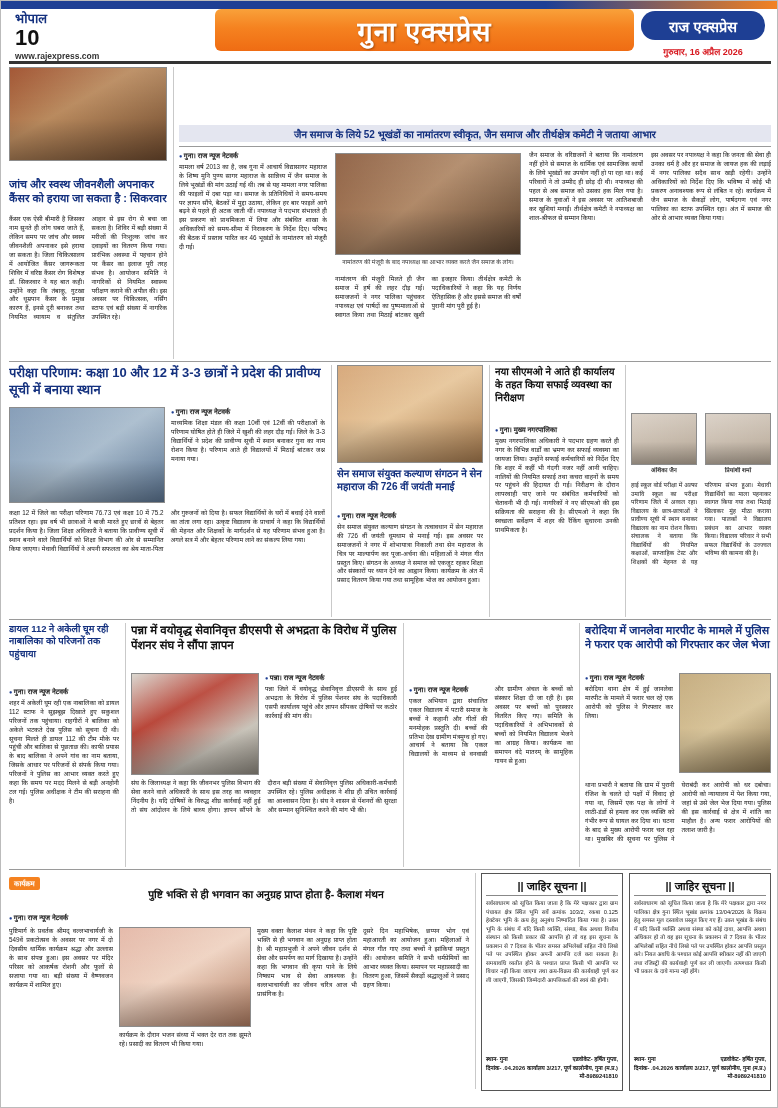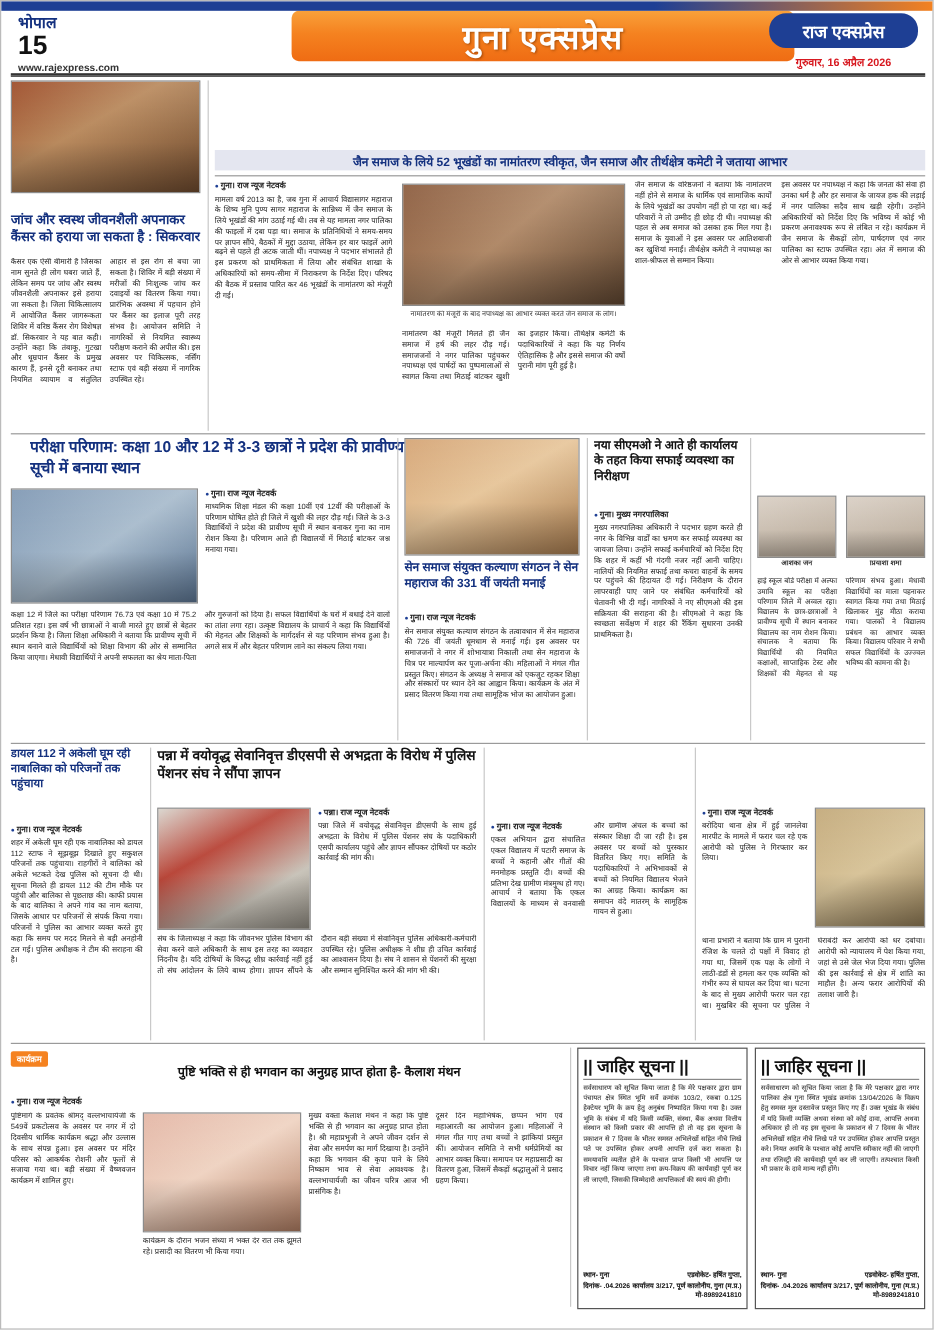--- a/index.html
+++ b/index.html
@@ -17,46 +17,46 @@
   .photo{position:absolute;overflow:hidden;border:1px solid #8c8c8c;}
   .photo::after{content:"";position:absolute;inset:0;background:linear-gradient(rgba(255,255,255,.08) 0%,transparent 55%,rgba(0,0,0,.28) 100%);}
   .cap{font-size:6px;line-height:1.3;text-align:center;color:#333;overflow:hidden;}
   .hline{position:absolute;height:1px;background:#9a9a9a;}
   .vline{position:absolute;width:1px;background:#c9c9c9;}
   .masthead{background:linear-gradient(180deg,#f9a13a 0%,#f58220 45%,#ef6c13 100%);border-radius:6px;color:#fff;font-weight:bold;font-size:27px;display:flex;align-items:center;justify-content:center;text-shadow:1px 1px 2px rgba(120,50,0,.6);letter-spacing:1px;}
   .brandbox{background:#1e3f94;border-radius:14px;color:#fff;font-weight:bold;font-size:14.5px;display:flex;align-items:center;justify-content:center;}
   .subheadbar{background:#e4e6f0;color:#14317f;font-weight:bold;font-size:10px;display:flex;align-items:center;justify-content:center;overflow:hidden;}
   .kicker{background:#f58220;color:#fff;font-weight:bold;font-size:7px;padding:2px 5px;border-radius:2px;display:inline-block;}
   .notice{position:absolute;border:1px solid #555;padding:4px;overflow:hidden;}
-  .ntitle{text-align:left;font-weight:bold;font-size:14px;color:#111;border-bottom:1px solid #888;padding-bottom:2px;margin-bottom:3px;}
+  .ntitle{text-align:center;font-weight:bold;font-size:11px;color:#111;border-bottom:1px solid #888;padding-bottom:2px;margin-bottom:3px;}
   .nbody{font-size:5.7px;line-height:1.5;text-align:justify;color:#1a1a1a;overflow:hidden;height:152px;}
   .nfoot{display:flex;justify-content:space-between;margin-top:4px;font-size:5.7px;font-weight:bold;color:#111;line-height:1.5;}
   .nfoot .r{text-align:right;}
   .ph-cancer{background:linear-gradient(150deg,#9c4a26 0%,#b98a5e 40%,#6e4a2e 100%);}
   .ph-lead{background:linear-gradient(140deg,#8a5a3c 0%,#b08968 45%,#5f4631 100%);}
   .ph-lab{background:linear-gradient(145deg,#7e97b3 0%,#a9bccd 50%,#5c7592 100%);}
   .ph-sen{background:linear-gradient(150deg,#d4a373 0%,#e7c69b 45%,#a87c4f 100%);}
   .ph-pension{background:linear-gradient(150deg,#d8d4cc 0%,#b9473a 35%,#c9c4ba 70%,#8f8a80 100%);}
   .ph-arrest{background:linear-gradient(150deg,#c2a878 0%,#d8c49a 50%,#8f7a55 100%);}
   .ph-student{background:linear-gradient(160deg,#d9cfc4 0%,#b8aa99 100%);}
   .ph-vallabh{background:linear-gradient(150deg,#e3b5a4 0%,#efd3c2 45%,#b07d62 100%);}
   .footer-strip{position:absolute;left:0;top:1100;width:778px;height:8px;background:linear-gradient(90deg,#1e3f94 70%,#f58220 100%);}
 </style>
 </head>
 <body>
 
 <div class="page">
 
   <div class="abs" style="left:14px;top:8px;width:80px;">
     <div style="font-size:13px;font-weight:bold;color:#14317f;">भोपाल</div>
-    <div style="font-size:22px;font-weight:bold;color:#111;line-height:1;">15</div>
+    <div style="font-size:22px;font-weight:bold;color:#111;line-height:1;">10</div>
   </div>
   <div class="abs" style="left:14px;top:50px;font-size:8.5px;font-weight:bold;color:#333;">www.rajexpress.com</div>
 
-  <div class="abs masthead" style="left:214px;top:8px;width:419px;height:42px;margin-left:28px;">गुना एक्सप्रेस</div>
+  <div class="abs masthead" style="left:214px;top:8px;width:419px;height:42px;">गुना एक्सप्रेस</div>
 
   <div class="abs brandbox" style="left:640px;top:10px;width:124px;height:29px;">राज एक्सप्रेस</div>
   <div class="abs" style="left:640px;top:44px;width:124px;text-align:center;font-size:9px;font-weight:bold;color:#d71920;">गुरुवार, 16 अप्रैल 2026</div>
 
   <div class="abs" style="left:8px;top:60px;width:762px;height:3px;border-top:2px solid #333;border-bottom:1px solid #333;"></div>
 
   <div class="abs photo ph-cancer" style="left:8px;top:66px;width:158px;height:94px;"></div>
   <div class="abs hl navy" style="left:8px;top:176px;width:158px;height:46px;font-size:11px;">जांच और स्वस्थ जीवनशैली अपनाकर कैंसर को हराया जा सकता है : सिकरवार</div>
   <div class="abs bt c2" style="left:8px;top:214px;width:158px;height:144px;">कैंसर एक ऐसी बीमारी है जिसका नाम सुनते ही लोग घबरा जाते हैं, लेकिन समय पर जांच और स्वस्थ जीवनशैली अपनाकर इसे हराया जा सकता है। जिला चिकित्सालय में आयोजित कैंसर जागरूकता शिविर में वरिष्ठ कैंसर रोग विशेषज्ञ डॉ. सिकरवार ने यह बात कही। उन्होंने कहा कि तंबाकू, गुटखा और धूम्रपान कैंसर के प्रमुख कारण हैं, इनसे दूरी बनाकर तथा नियमित व्यायाम व संतुलित आहार से इस रोग से बचा जा सकता है। शिविर में बड़ी संख्या में मरीजों की निःशुल्क जांच कर दवाइयों का वितरण किया गया। प्रारंभिक अवस्था में पहचान होने पर कैंसर का इलाज पूरी तरह संभव है। आयोजन समिति ने नागरिकों से नियमित स्वास्थ्य परीक्षण कराने की अपील की। इस अवसर पर चिकित्सक, नर्सिंग स्टाफ एवं बड़ी संख्या में नागरिक उपस्थित रहे।</div>
 
@@ -70,32 +70,32 @@
     <span>मामला वर्ष 2013 का है, जब गुना में आचार्य विद्यासागर महाराज के शिष्य मुनि पुण्य सागर महाराज के सान्निध्य में जैन समाज के लिये भूखंडों की मांग उठाई गई थी। तब से यह मामला नगर पालिका की फाइलों में दबा पड़ा था। समाज के प्रतिनिधियों ने समय-समय पर ज्ञापन सौंपे, बैठकों में मुद्दा उठाया, लेकिन हर बार फाइलें आगे बढ़ने से पहले ही अटक जाती थीं। नपाध्यक्ष ने पदभार संभालते ही इस प्रकरण को प्राथमिकता में लिया और संबंधित शाखा के अधिकारियों को समय-सीमा में निराकरण के निर्देश दिए। परिषद की बैठक में प्रस्ताव पारित कर 46 भूखंडों के नामांतरण को मंजूरी दी गई।</span>
   </div>
   <div class="abs photo ph-lead" style="left:334px;top:152px;width:186px;height:102px;"></div>
   <div class="abs cap" style="left:334px;top:258px;width:186px;height:14px;">नामांतरण की मंजूरी के बाद नपाध्यक्ष का आभार व्यक्त करते जैन समाज के लोग।</div>
   <div class="abs bt c2" style="left:334px;top:274px;width:186px;height:84px;">नामांतरण की मंजूरी मिलते ही जैन समाज में हर्ष की लहर दौड़ गई। समाजजनों ने नगर पालिका पहुंचकर नपाध्यक्ष एवं पार्षदों का पुष्पमालाओं से स्वागत किया तथा मिठाई बांटकर खुशी का इजहार किया। तीर्थक्षेत्र कमेटी के पदाधिकारियों ने कहा कि यह निर्णय ऐतिहासिक है और इससे समाज की वर्षों पुरानी मांग पूरी हुई है।</div>
   <div class="abs bt" style="left:528px;top:150px;width:114px;height:208px;">जैन समाज के वरिष्ठजनों ने बताया कि नामांतरण नहीं होने से समाज के धार्मिक एवं सामाजिक कार्यों के लिये भूखंडों का उपयोग नहीं हो पा रहा था। कई परिवारों ने तो उम्मीद ही छोड़ दी थी। नपाध्यक्ष की पहल से अब समाज को उसका हक मिल गया है। समाज के युवाओं ने इस अवसर पर आतिशबाजी कर खुशियां मनाईं। तीर्थक्षेत्र कमेटी ने नपाध्यक्ष का शाल-श्रीफल से सम्मान किया।</div>
   <div class="abs bt" style="left:650px;top:150px;width:120px;height:208px;">इस अवसर पर नपाध्यक्ष ने कहा कि जनता की सेवा ही उनका धर्म है और हर समाज के जायज हक की लड़ाई में नगर पालिका सदैव साथ खड़ी रहेगी। उन्होंने अधिकारियों को निर्देश दिए कि भविष्य में कोई भी प्रकरण अनावश्यक रूप से लंबित न रहे। कार्यक्रम में जैन समाज के सैकड़ों लोग, पार्षदगण एवं नगर पालिका का स्टाफ उपस्थित रहा। अंत में समाज की ओर से आभार व्यक्त किया गया।</div>
 
   <div class="hline" style="left:8px;top:360px;width:762px;"></div>
 
-  <div class="abs hl navy" style="left:24px;top:364px;width:316px;height:38px;font-size:13px;">परीक्षा परिणाम: कक्षा 10 और 12 में 3-3 छात्रों ने प्रदेश की प्रावीण्य सूची में बनाया स्थान</div>
+  <div class="abs hl navy" style="left:8px;top:364px;width:316px;height:38px;font-size:13px;">परीक्षा परिणाम: कक्षा 10 और 12 में 3-3 छात्रों ने प्रदेश की प्रावीण्य सूची में बनाया स्थान</div>
   <div class="abs photo ph-lab" style="left:8px;top:406px;width:156px;height:96px;"></div>
   <div class="abs bt" style="left:170px;top:406px;width:154px;height:96px;">
     <span class="byline">गुना। राज न्यूज नेटवर्क</span>
     <span>माध्यमिक शिक्षा मंडल की कक्षा 10वीं एवं 12वीं की परीक्षाओं के परिणाम घोषित होते ही जिले में खुशी की लहर दौड़ गई। जिले के 3-3 विद्यार्थियों ने प्रदेश की प्रावीण्य सूची में स्थान बनाकर गुना का नाम रोशन किया है। परिणाम आते ही विद्यालयों में मिठाई बांटकर जश्न मनाया गया।</span>
   </div>
   <div class="abs bt c2" style="left:8px;top:508px;width:316px;height:108px;">कक्षा 12 में जिले का परीक्षा परिणाम 76.73 एवं कक्षा 10 में 75.2 प्रतिशत रहा। इस वर्ष भी छात्राओं ने बाजी मारते हुए छात्रों से बेहतर प्रदर्शन किया है। जिला शिक्षा अधिकारी ने बताया कि प्रावीण्य सूची में स्थान बनाने वाले विद्यार्थियों को शिक्षा विभाग की ओर से सम्मानित किया जाएगा। मेधावी विद्यार्थियों ने अपनी सफलता का श्रेय माता-पिता और गुरुजनों को दिया है। सफल विद्यार्थियों के घरों में बधाई देने वालों का तांता लगा रहा। उत्कृष्ट विद्यालय के प्राचार्य ने कहा कि विद्यार्थियों की मेहनत और शिक्षकों के मार्गदर्शन से यह परिणाम संभव हुआ है। अगले सत्र में और बेहतर परिणाम लाने का संकल्प लिया गया।</div>
 
   <div class="vline" style="left:330px;top:364px;height:252px;"></div>
 
   <div class="abs photo ph-sen" style="left:336px;top:364px;width:146px;height:98px;"></div>
-  <div class="abs hl navy" style="left:336px;top:466px;width:146px;height:42px;font-size:10px;">सेन समाज संयुक्त कल्याण संगठन ने सेन महाराज की 331 वीं जयंती मनाई</div>
+  <div class="abs hl navy" style="left:336px;top:466px;width:146px;height:42px;font-size:10px;">सेन समाज संयुक्त कल्याण संगठन ने सेन महाराज की 726 वीं जयंती मनाई</div>
   <div class="abs bt" style="left:336px;top:510px;width:146px;height:106px;">
     <span class="byline">गुना। राज न्यूज नेटवर्क</span>
     <span>सेन समाज संयुक्त कल्याण संगठन के तत्वावधान में सेन महाराज की 726 वीं जयंती धूमधाम से मनाई गई। इस अवसर पर समाजजनों ने नगर में शोभायात्रा निकाली तथा सेन महाराज के चित्र पर माल्यार्पण कर पूजा-अर्चना की। महिलाओं ने मंगल गीत प्रस्तुत किए। संगठन के अध्यक्ष ने समाज को एकजुट रहकर शिक्षा और संस्कारों पर ध्यान देने का आह्वान किया। कार्यक्रम के अंत में प्रसाद वितरण किया गया तथा सामूहिक भोज का आयोजन हुआ।</span>
   </div>
 
   <div class="vline" style="left:488px;top:364px;height:252px;"></div>
 
   <div class="abs hl blk" style="left:494px;top:364px;width:124px;height:56px;font-size:10px;">नया सीएमओ ने आते ही कार्यालय के तहत किया सफाई व्यवस्था का निरीक्षण</div>
   <div class="abs bt" style="left:494px;top:424px;width:124px;height:192px;">
     <span class="byline">गुना। मुख्य नगरपालिका</span>
@@ -130,20 +130,21 @@
 
   <div class="vline" style="left:402px;top:622px;height:244px;"></div>
 
   <div class="abs bt c2" style="left:408px;top:684px;width:164px;height:180px;">
     <span class="byline">गुना। राज न्यूज नेटवर्क</span>
     <span>एकल अभियान द्वारा संचालित एकल विद्यालय में पटारी समाज के बच्चों ने कहानी और गीतों की मनमोहक प्रस्तुति दी। बच्चों की प्रतिभा देख ग्रामीण मंत्रमुग्ध हो गए। आचार्य ने बताया कि एकल विद्यालयों के माध्यम से वनवासी और ग्रामीण अंचल के बच्चों को संस्कार शिक्षा दी जा रही है। इस अवसर पर बच्चों को पुरस्कार वितरित किए गए। समिति के पदाधिकारियों ने अभिभावकों से बच्चों को नियमित विद्यालय भेजने का आग्रह किया। कार्यक्रम का समापन वंदे मातरम् के सामूहिक गायन से हुआ।</span>
   </div>
 
   <div class="vline" style="left:578px;top:622px;height:244px;"></div>
 
+  <div class="abs hl navy" style="left:584px;top:622px;width:186px;height:46px;font-size:11px;">बरोदिया में जानलेवा मारपीट के मामले में पुलिस ने फरार एक आरोपी को गिरफ्तार कर जेल भेजा</div>
   <div class="abs bt" style="left:584px;top:672px;width:88px;height:104px;">
     <span class="byline">गुना। राज न्यूज नेटवर्क</span>
     <span>बरोदिया थाना क्षेत्र में हुई जानलेवा मारपीट के मामले में फरार चल रहे एक आरोपी को पुलिस ने गिरफ्तार कर लिया।</span>
   </div>
   <div class="abs photo ph-arrest" style="left:678px;top:672px;width:92px;height:100px;"></div>
   <div class="abs bt c2" style="left:584px;top:780px;width:186px;height:84px;">थाना प्रभारी ने बताया कि ग्राम में पुरानी रंजिश के चलते दो पक्षों में विवाद हो गया था, जिसमें एक पक्ष के लोगों ने लाठी-डंडों से हमला कर एक व्यक्ति को गंभीर रूप से घायल कर दिया था। घटना के बाद से मुख्य आरोपी फरार चल रहा था। मुखबिर की सूचना पर पुलिस ने घेराबंदी कर आरोपी को धर दबोचा। आरोपी को न्यायालय में पेश किया गया, जहां से उसे जेल भेज दिया गया। पुलिस की इस कार्रवाई से क्षेत्र में शांति का माहौल है। अन्य फरार आरोपियों की तलाश जारी है।</div>
 
   <div class="hline" style="left:8px;top:868px;width:762px;"></div>
 
   <div class="abs" style="left:8px;top:871px;">

